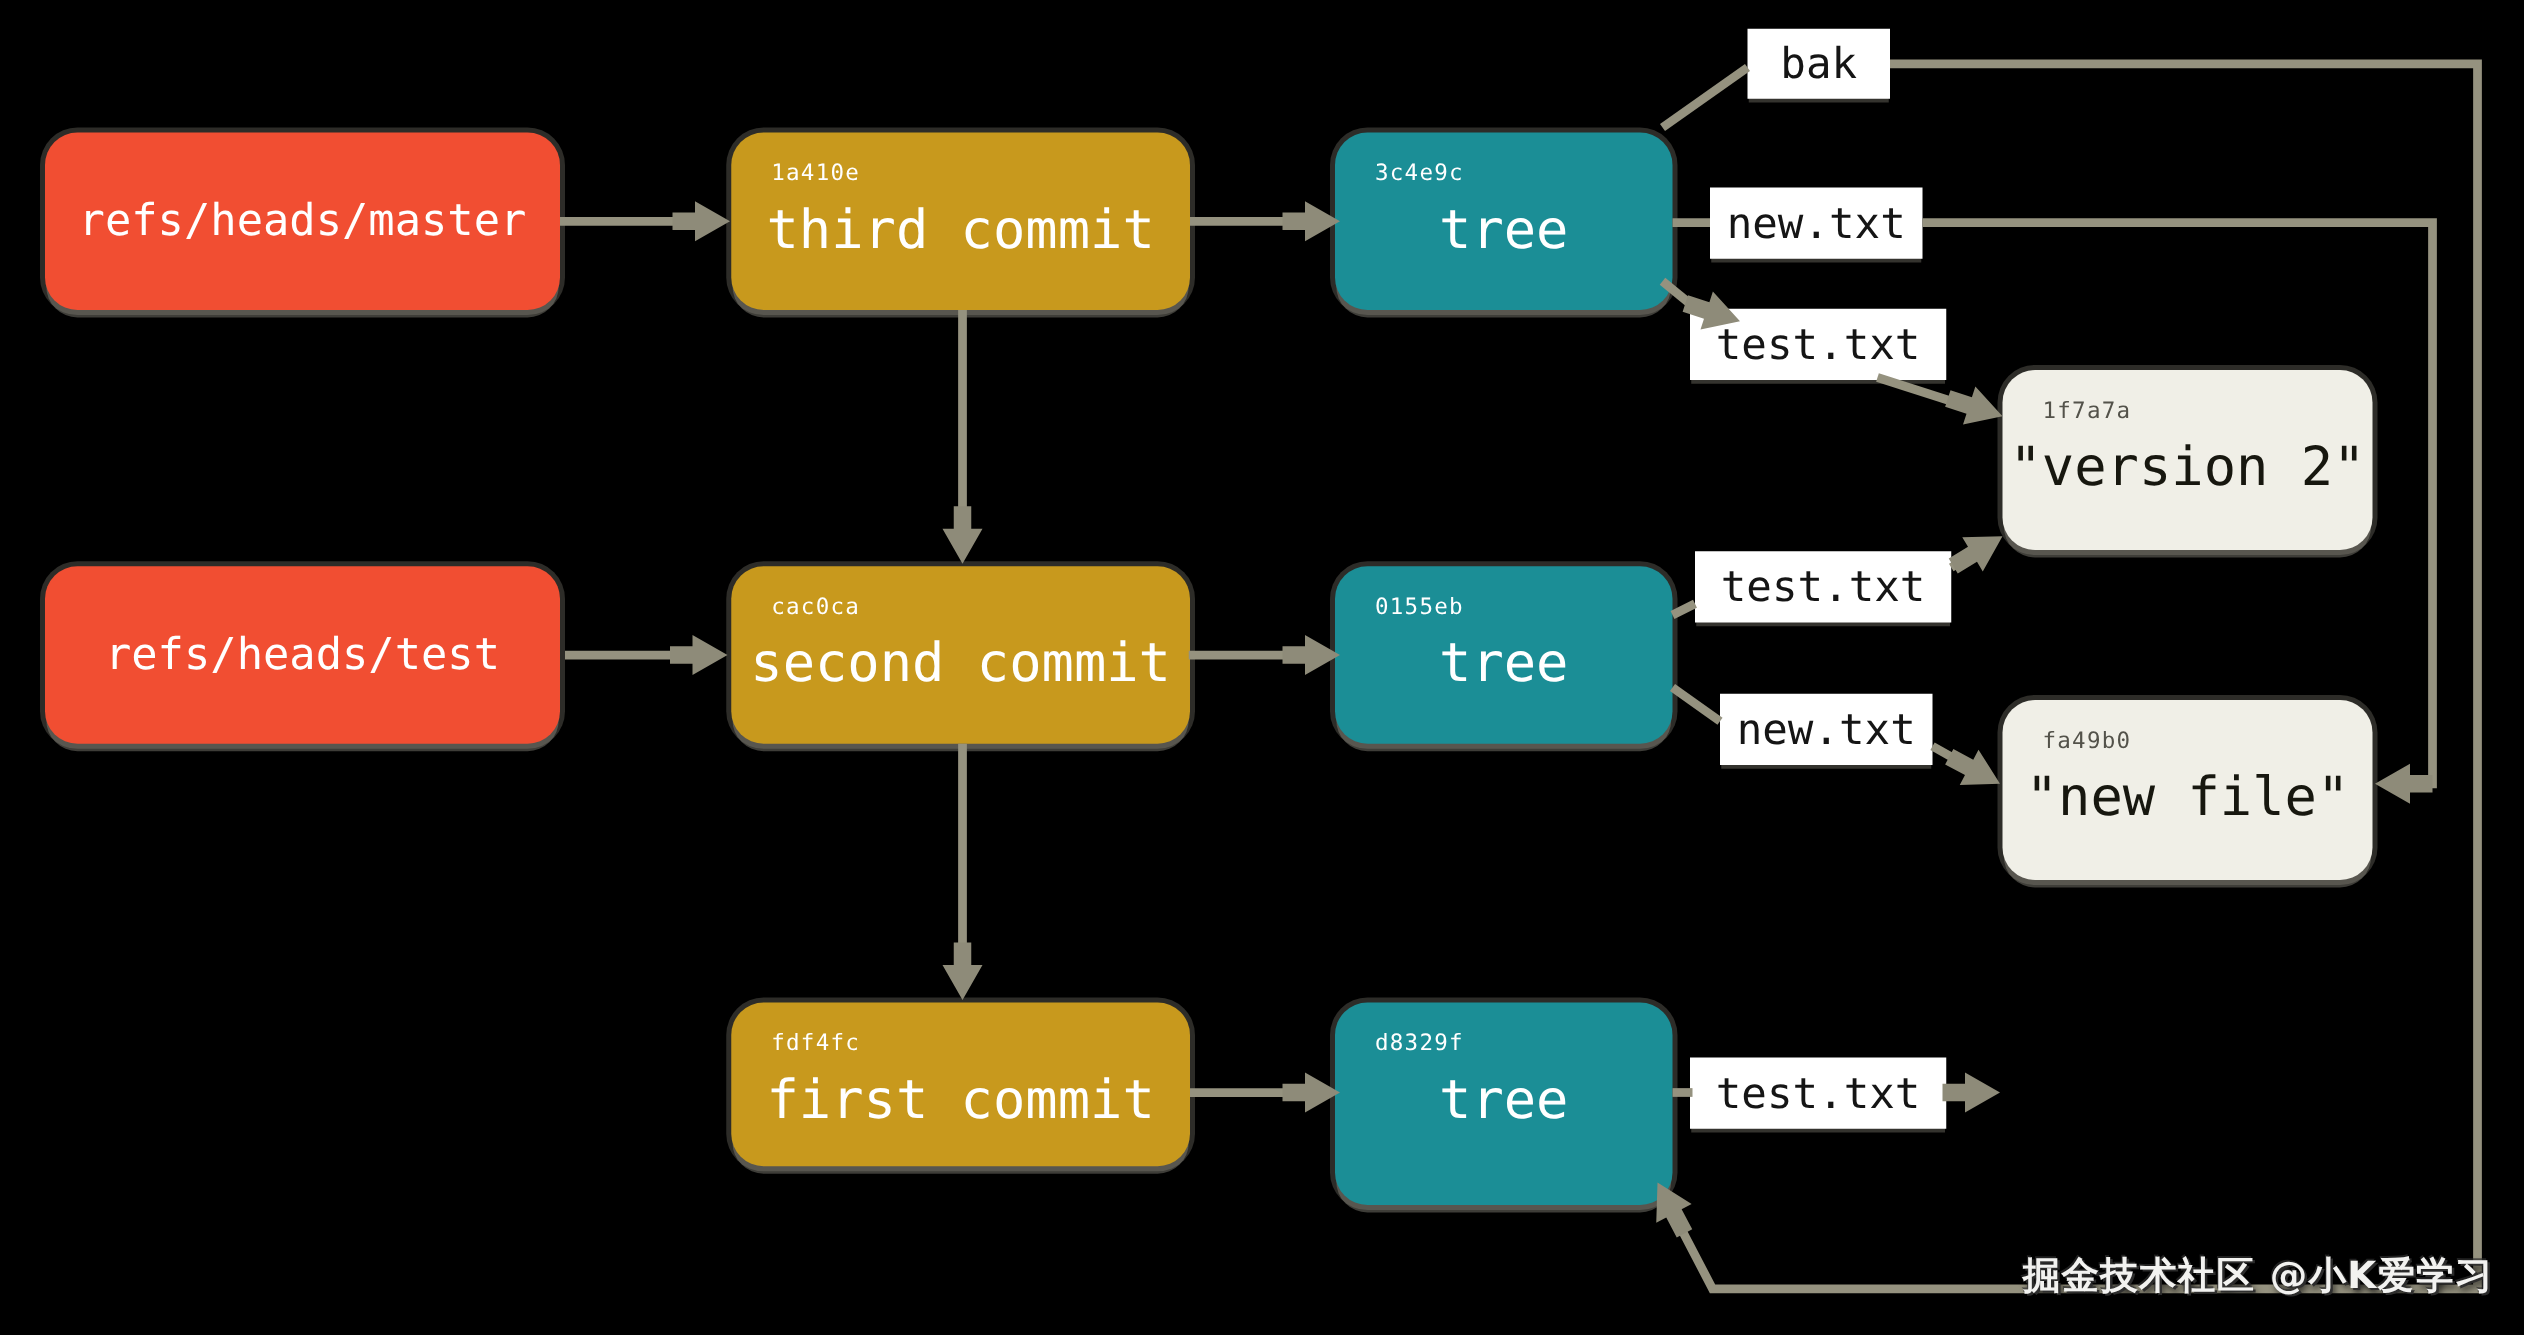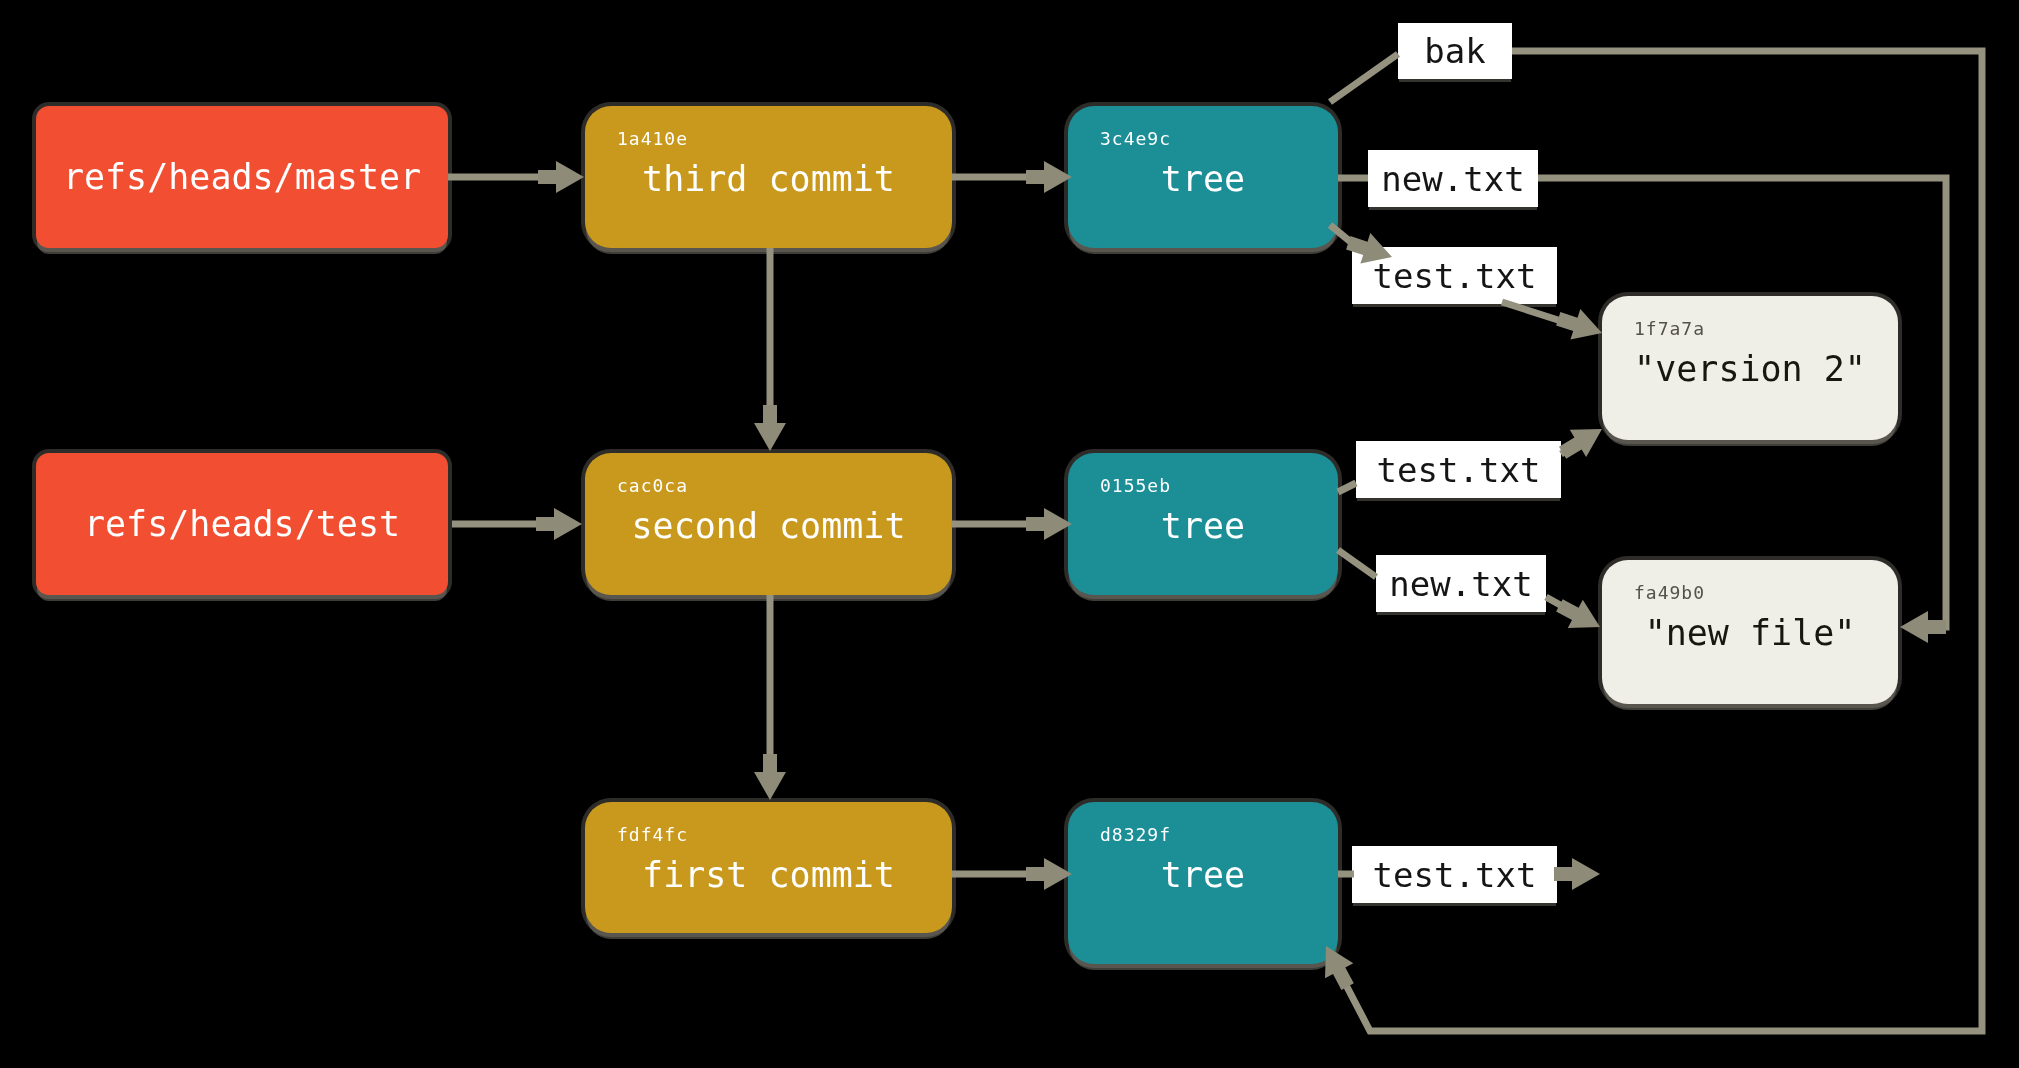--- a/index.html
+++ b/index.html
@@ -6,27 +6,27 @@
     --ref-fill:#f14e32; --commit-fill:#c8991d; --tree-fill:#1b8e96;
     --blob-fill:#f0efe7; --label-bg:#ffffff; --line:#95927f; --arrow:#8e8b79;
     --box-text:#ffffff; --blob-hash:#53524a; --blob-text:#17170f; --label-text:#151515;
     --bg:#000000;
   }
   html,body{margin:0;padding:0;background:var(--bg);}
   #canvas{position:relative;width:2019px;height:1068px;background:var(--bg);overflow:hidden;
           font-family:"DejaVu Sans Mono","Liberation Mono",monospace;}
   .node{position:absolute;border-radius:26px;color:var(--box-text);
         box-shadow:0 0 0 4px rgba(148,146,133,.30),0 7px 0 -1px rgba(148,146,133,.42);}
-  .node.ref{background:var(--ref-fill);border-radius:13px;}
+  .node.ref{background:var(--ref-fill);}
   .node.commit{background:var(--commit-fill);}
   .node.tree{background:var(--tree-fill);}
   .node.blob{background:var(--blob-fill);color:var(--blob-text);}
   .hash{padding:22px 0 0 32px;font-size:18px;letter-spacing:1px;}
   .blob .hash{color:var(--blob-hash);}
-  .main{text-align:center;font-size:35px;padding-top:10px;white-space:pre;}
+  .main{text-align:center;font-size:43px;padding-top:10px;white-space:pre;}
   .blob .main{color:var(--blob-text);}
   .ref .main{padding:0;line-height:142px;font-size:35px;}
   .elabel{position:absolute;background:var(--label-bg);color:var(--label-text);
           font-size:34px;display:flex;align-items:center;justify-content:center;
           box-shadow:0 4px 0 -1px rgba(148,146,133,.35);}
   svg.edges{position:absolute;left:0;top:0;pointer-events:none;}
   svg.edges path{stroke:var(--line);stroke-width:7;fill:none;}
   svg.edges polygon{fill:var(--arrow);}
   .watermark{position:absolute;right:24px;top:1000px;
              font-family:"DejaVu Sans","Liberation Sans",sans-serif;
@@ -117,13 +117,14 @@
     <polygon points="1072.0,874.0 1044.0,858.0 1044.0,867.0 1026.0,867.0 1026.0,881.0 1044.0,881.0 1044.0,890.0"></polygon>
     <polygon points="1392.0,257.0 1370.3,233.1 1367.5,241.7 1350.4,236.1 1346.1,249.4 1363.2,255.0 1360.4,263.6"></polygon>
     <polygon points="1602.0,333.0 1580.3,309.1 1577.5,317.7 1560.4,312.1 1556.1,325.4 1573.2,331.0 1570.4,339.6"></polygon>
     <polygon points="1602.0,429.0 1569.8,429.7 1574.4,437.4 1559.0,446.7 1566.2,458.7 1581.6,449.4 1586.2,457.1"></polygon>
     <polygon points="1600.0,627.0 1582.8,599.7 1578.6,607.7 1562.7,599.2 1556.1,611.6 1572.0,620.0 1567.8,628.0"></polygon>
     <polygon points="1900.0,627.0 1928.0,643.0 1928.0,634.0 1946.0,634.0 1946.0,620.0 1928.0,620.0 1928.0,611.0"></polygon>
     <polygon points="1600.0,874.0 1572.0,858.0 1572.0,867.0 1554.0,867.0 1554.0,881.0 1572.0,881.0 1572.0,890.0"></polygon>
     <polygon points="1326.0,946.0 1325.0,978.2 1333.0,974.0 1341.4,989.9 1353.8,983.3 1345.3,967.4 1353.3,963.2"></polygon>
   </svg>
 
+  <div class="watermark">掘金技术社区 @小K爱学习</div>
 </div>
 
 </body></html>

